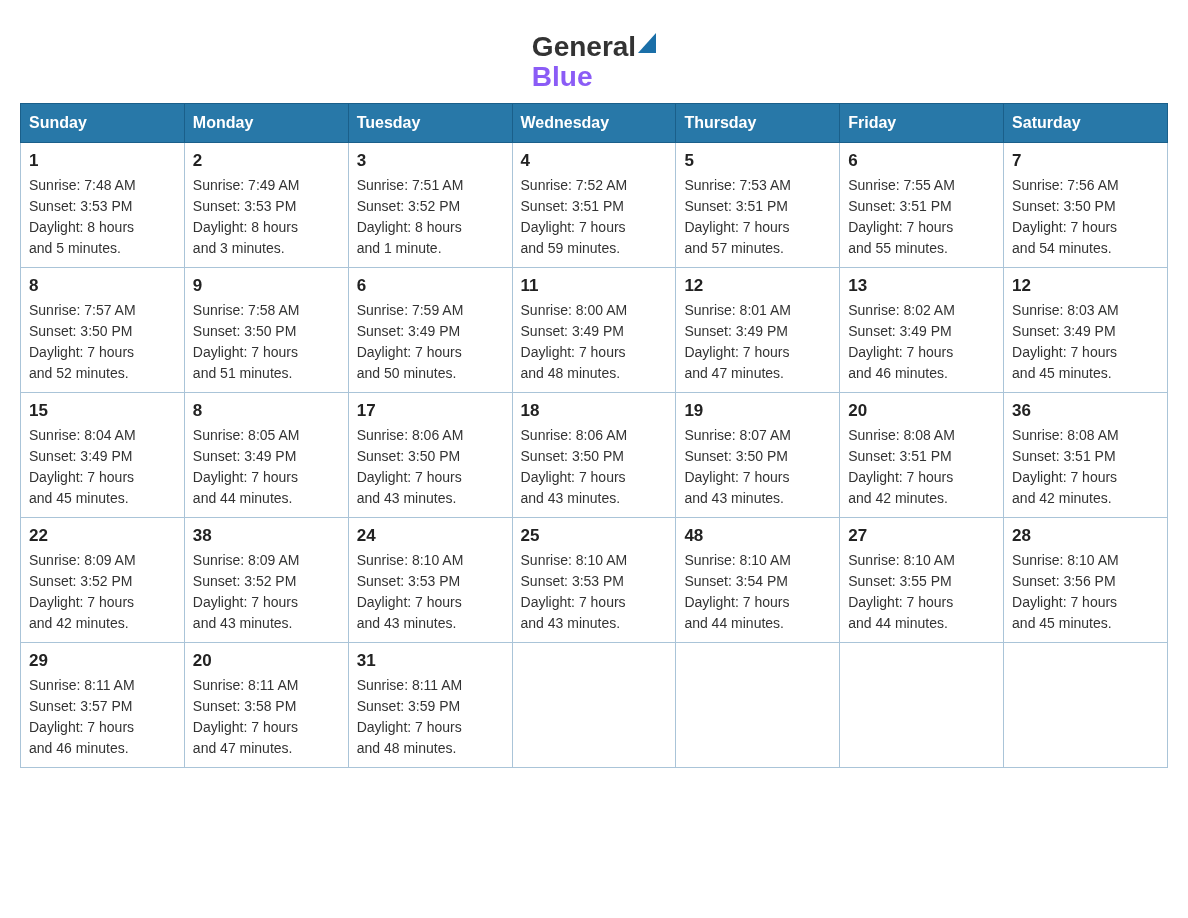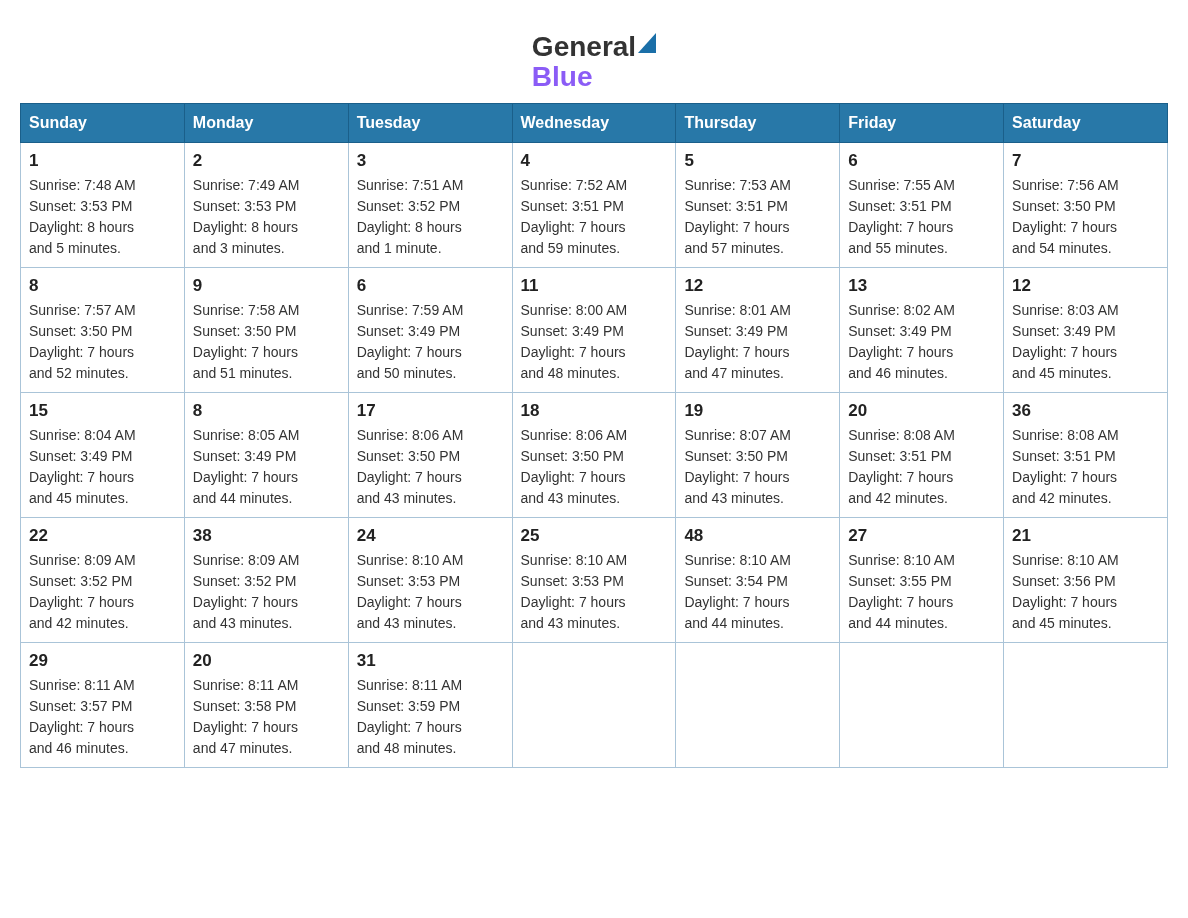--- a/index.html
+++ b/index.html
@@ -240,21 +240,21 @@
       </td>
         <td>
         <span class="day-number">48</span>
         <div class="day-info">Sunrise: 8:10 AM<br>Sunset: 3:54 PM<br>Daylight: 7 hours<br>and 44 minutes.</div>
       </td>
         <td>
         <span class="day-number">27</span>
         <div class="day-info">Sunrise: 8:10 AM<br>Sunset: 3:55 PM<br>Daylight: 7 hours<br>and 44 minutes.</div>
       </td>
         <td>
-        <span class="day-number">21</span>
+        <span class="day-number">28</span>
         <div class="day-info">Sunrise: 8:10 AM<br>Sunset: 3:56 PM<br>Daylight: 7 hours<br>and 45 minutes.</div>
       </td>
       </tr>
       <tr>
         <td>
         <span class="day-number">29</span>
         <div class="day-info">Sunrise: 8:11 AM<br>Sunset: 3:57 PM<br>Daylight: 7 hours<br>and 46 minutes.</div>
       </td>
         <td>
         <span class="day-number">20</span>

